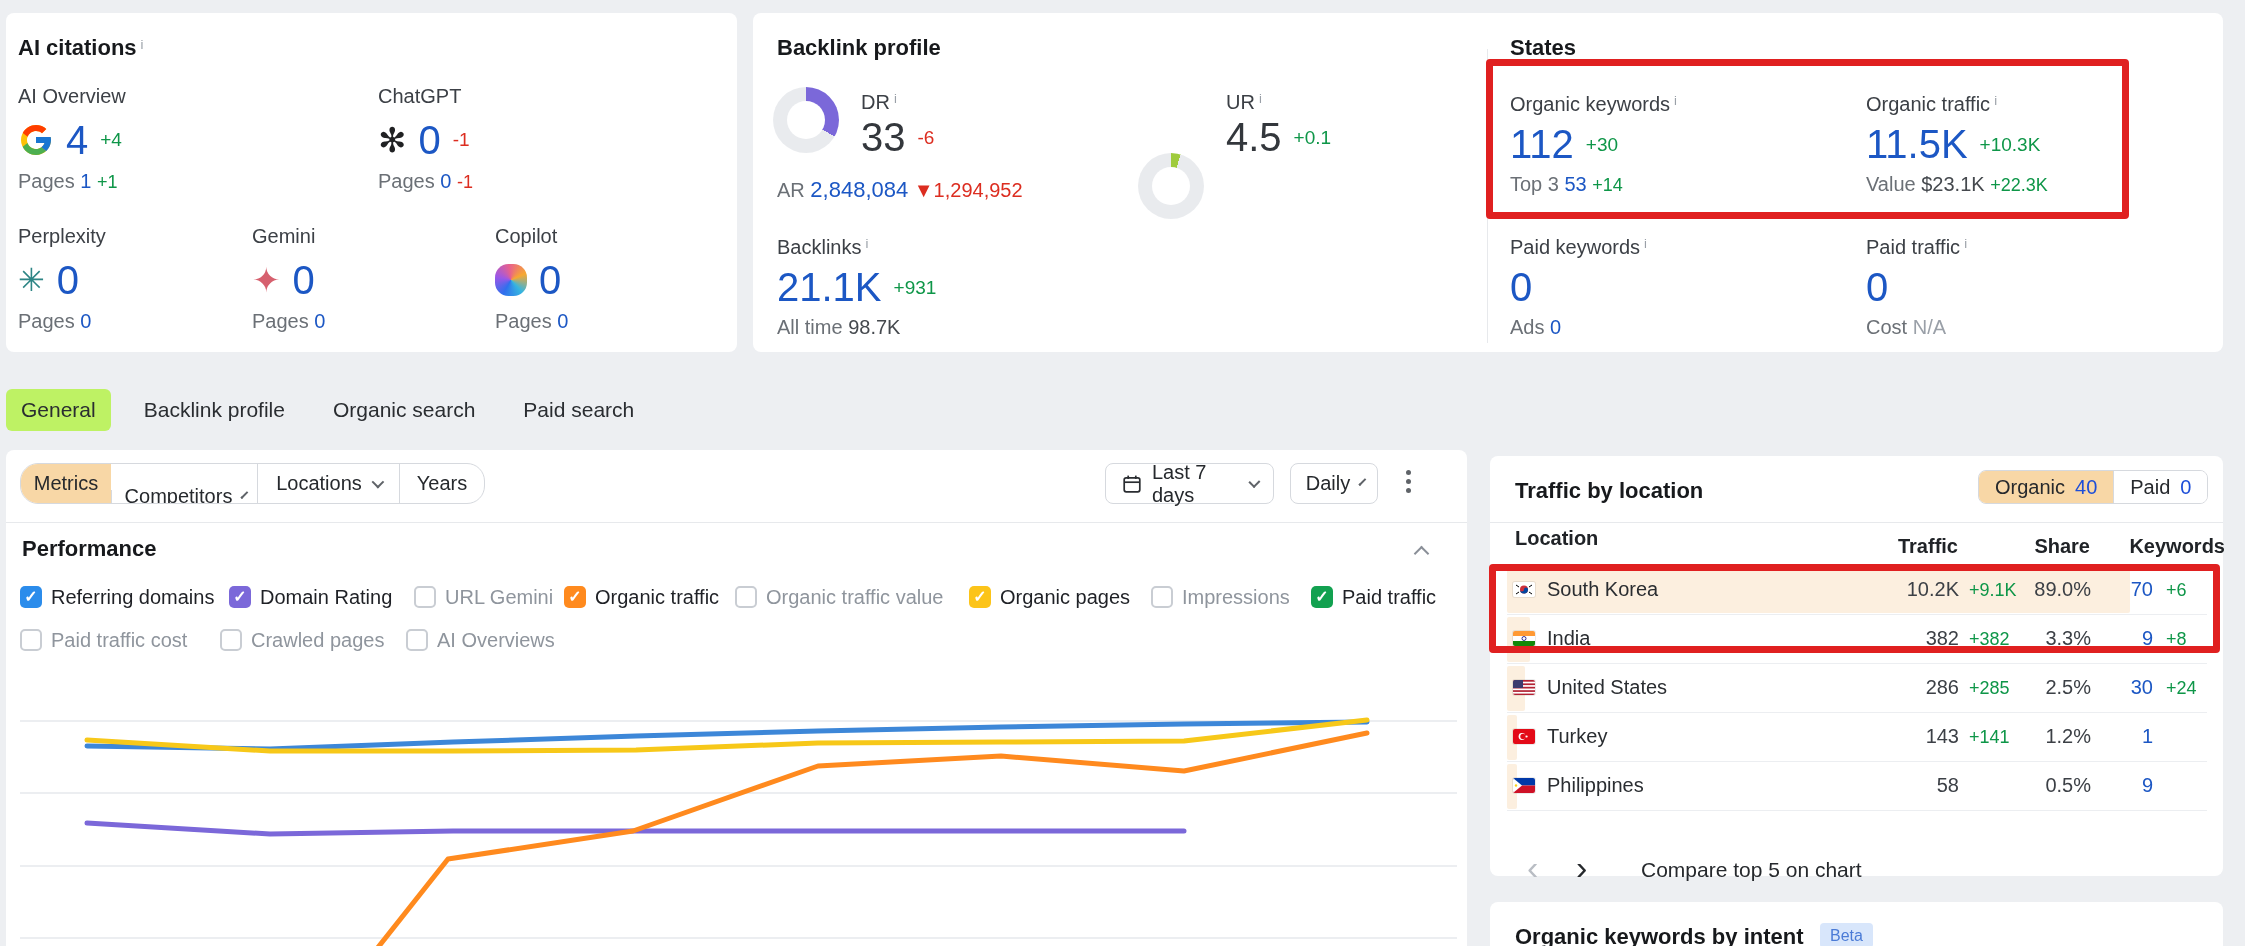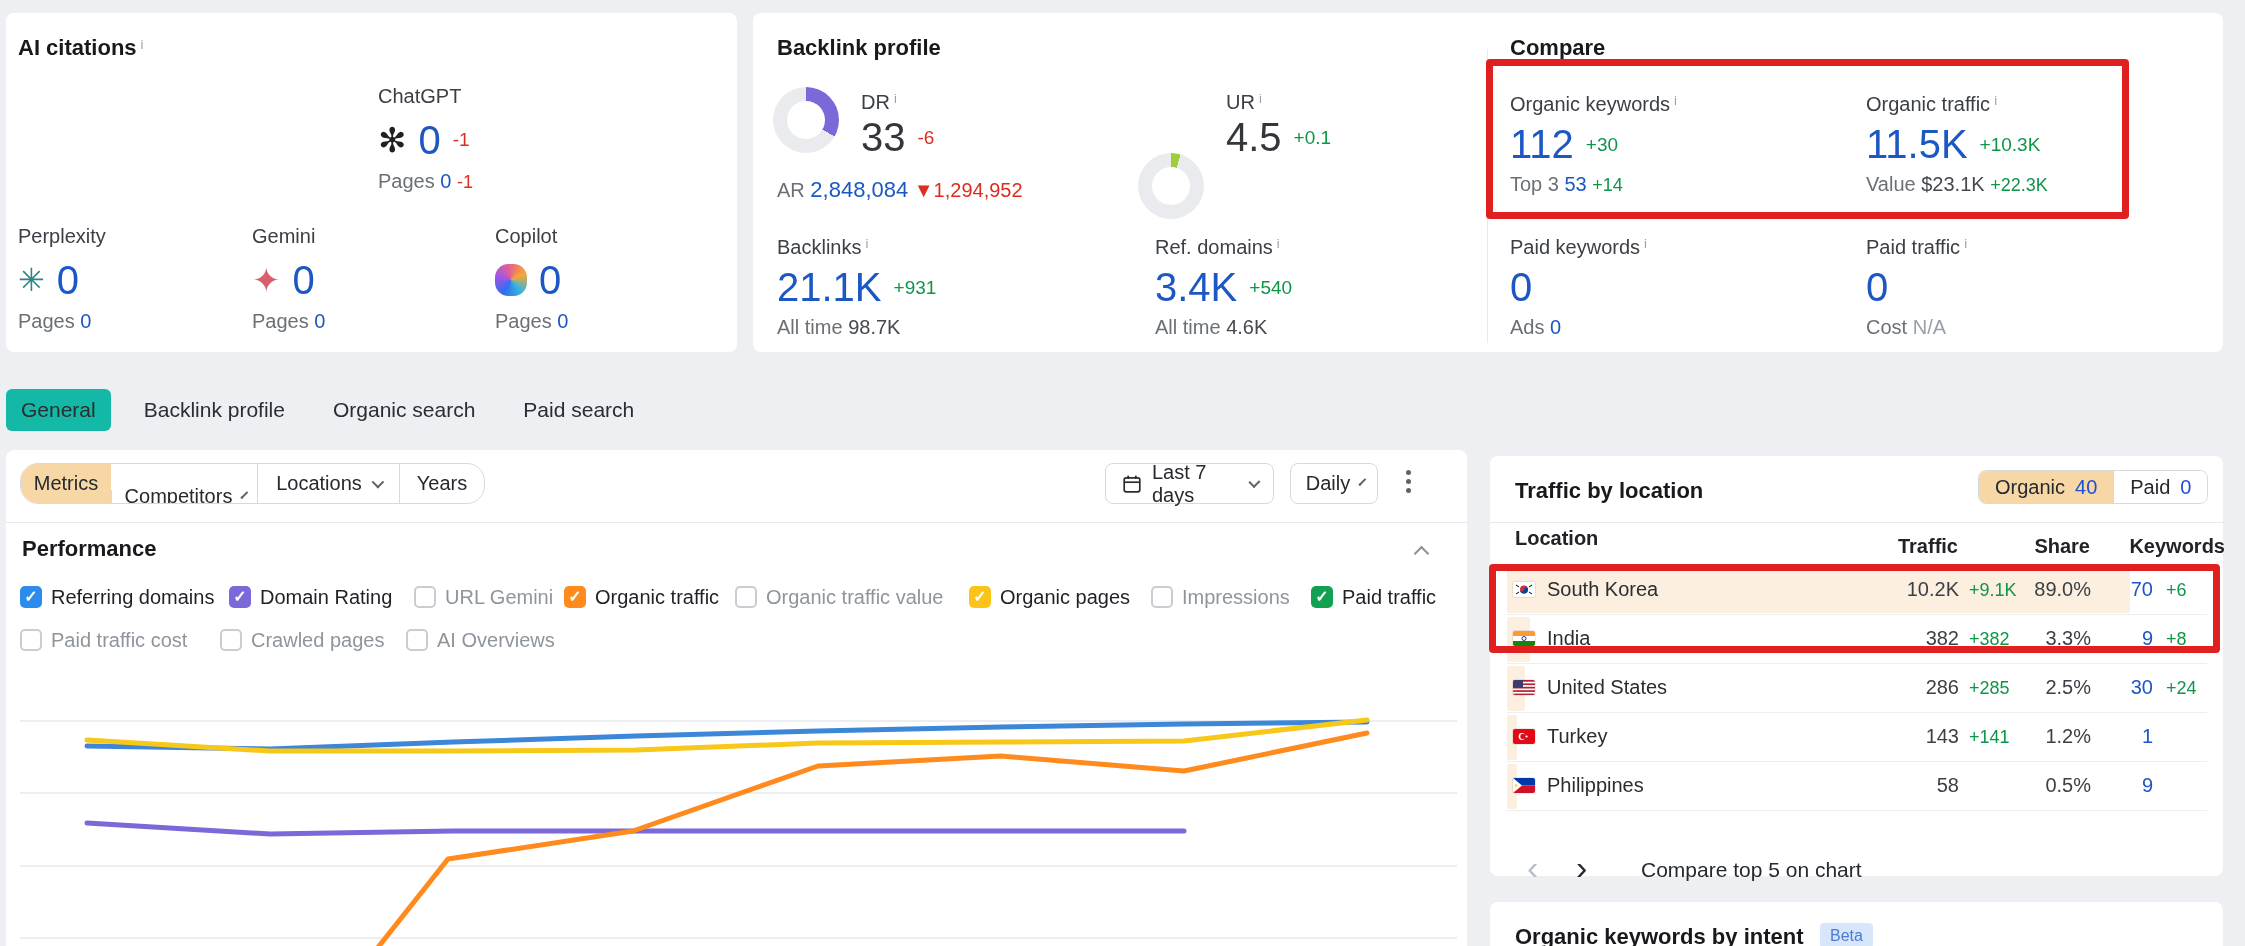--- a/index.html
+++ b/index.html
@@ -20,21 +20,21 @@
   .sub .val-dark { color:#45494e; }
   .sub .muted { color:#9aa0a8; }
   .vrow { display:flex; align-items:center; gap:12px; }
   .donut { width:66px; height:66px; border-radius:50%; position:relative; }
   .donut::after { content:""; position:absolute; left:14px; top:14px; width:38px; height:38px; background:#fff; border-radius:50%; }
   .divider-v { position:absolute; width:1px; background:#e7e9ec; }
   .divider-h { position:absolute; height:1px; background:#e7e9ec; }
   .red-box { position:absolute; border:7px solid #e02020; border-radius:4px; z-index:30; pointer-events:none; }
   
   .tab { font-size:21px; color:#2a2d31; padding:9px 15px; border-radius:6px; }
-  .tab.active { background:#14b8a6; }
+  .tab.active { background:#bef264; }
   .tabbar { position:absolute; left:6px; top:389px; display:flex; gap:18px; align-items:center; }
   
   .seg-group { display:flex; border:1px solid #d6d9de; border-radius:8px; overflow:hidden; height:41px; background:#fff; }
   .seg { display:flex; align-items:center; justify-content:center; gap:10px; font-size:20px; color:#26292d; border-left:1px solid #d6d9de; padding:0 18px; }
   .seg:first-child { border-left:none; }
   .seg.active { background:#f8d7a6; }
   .btn { display:flex; align-items:center; gap:10px; border:1px solid #d6d9de; border-radius:8px; height:41px; padding:0 16px; font-size:20px; color:#26292d; background:#fff; }
   .chev { width:9px; height:9px; border-right:2px solid #5f6368; border-bottom:2px solid #5f6368; transform:rotate(45deg) translateY(-2px); display:inline-block; }
   .chev-up { width:11px; height:11px; border-right:2px solid #8a8f98; border-bottom:2px solid #8a8f98; transform:rotate(-135deg); display:inline-block; }
   .kebab { display:inline-flex; flex-direction:column; gap:4px; }
@@ -65,20 +65,40 @@
   .flag { width:22px; height:15px; border-radius:2px; display:block; box-shadow:0 0 0 1px rgba(0,0,0,0.08); }
 </style>
 </head>
 <body>
 
 <div class="card" style="left:6px; top:13px; width:731px; height:339px;">
   <div class="abs" style="left:12px; top:22px;text-align:center;">
     <span class="card-title">AI citations</span><span class="info"></span>
   </div>
 
+  <div class="abs" style="left:12px; top:72px; width:330px;">
+    <div class="metric-label">AI Overview</div>
+    <div class="vrow" style="margin-top:10px; height:44px;">
+      <span style="display:inline-flex;">
+        <svg width="36" height="36" viewBox="0 0 48 48">
+          <path fill="#FFC107" d="M43.6 20.1H42V20H24v8h11.3C33.7 32.7 29.3 36 24 36c-6.6 0-12-5.4-12-12s5.4-12 12-12c3.1 0 5.9 1.2 8 3l5.7-5.7C34.3 6.1 29.4 4 24 4 13 4 4 13 4 24s9 20 20 20 20-9 20-20c0-1.3-.1-2.6-.4-3.9z"></path>
+          <path fill="#FF3D00" d="M6.3 14.7l6.6 4.8C14.7 15.1 19 12 24 12c3.1 0 5.9 1.2 8 3l5.7-5.7C34.3 6.1 29.4 4 24 4 16.3 4 9.7 8.3 6.3 14.7z"></path>
+          <path fill="#4CAF50" d="M24 44c5.2 0 9.9-2 13.4-5.2l-6.2-5.2C29.2 35.1 26.7 36 24 36c-5.2 0-9.7-3.3-11.3-8l-6.5 5C9.5 39.6 16.2 44 24 44z"></path>
+          <path fill="#1976D2" d="M43.6 20.1H42V20H24v8h11.3c-.8 2.2-2.2 4.2-4.1 5.6l6.2 5.2C36.9 39.2 44 34 44 24c0-1.3-.1-2.6-.4-3.9z"></path>
+        </svg>
+      </span>
+      <span class="big">4</span>
+      <span class="delta-pos">+4</span>
+    </div>
+    <div class="sub" style="margin-top:8px;">
+      <span>Pages</span>
+      <span class="val-blue">1</span>
+      <span class="delta-pos" style="font-size:18px;">+1</span>
+    </div>
+  </div>
 
   <div class="abs" style="left:372px; top:72px; width:330px;">
     <div class="metric-label">ChatGPT</div>
     <div class="vrow" style="margin-top:10px; height:44px;">
       <span style="font-size:34px; color:#202123; line-height:34px;">✻</span>
       <span class="big">0</span>
       <span class="delta-neg">-1</span>
     </div>
     <div class="sub" style="margin-top:8px;">
       <span>Pages</span>
@@ -157,36 +177,25 @@
     <div class="vrow" style="margin-top:6px;">
       <span class="big">21.1K</span>
       <span class="delta-pos">+931</span>
     </div>
     <div class="sub" style="margin-top:6px;">
       <span>All time</span>
       <span class="val-dark">98.7K</span>
     </div>
   </div>
 
-  <div class="abs" style="left:402px; top:223px;">
-    <span class="metric-label">Ref. domains</span><span class="info"></span>
-    <div class="vrow" style="margin-top:6px;">
-      <span class="big">3.4K</span>
-      <span class="delta-pos">+540</span>
-    </div>
-    <div class="sub" style="margin-top:6px;">
-      <span>All time</span>
-      <span class="val-dark">4.6K</span>
-    </div>
-  </div>
 
   <div class="divider-v" style="left:734px; top:36px; height:294px;"></div>
 
   <div class="abs" style="left:757px; top:22px;">
-    <span class="card-title">Compare</span>
+    <span class="card-title">States</span>
   </div>
 
   <div class="abs" style="left:757px; top:80px;">
     <span class="metric-label">Organic keywords</span><span class="info"></span>
     <div class="vrow" style="margin-top:6px;">
       <span class="big">112</span>
       <span class="delta-pos">+30</span>
     </div>
     <div class="sub" style="margin-top:6px;">
       <span>Top 3</span>

